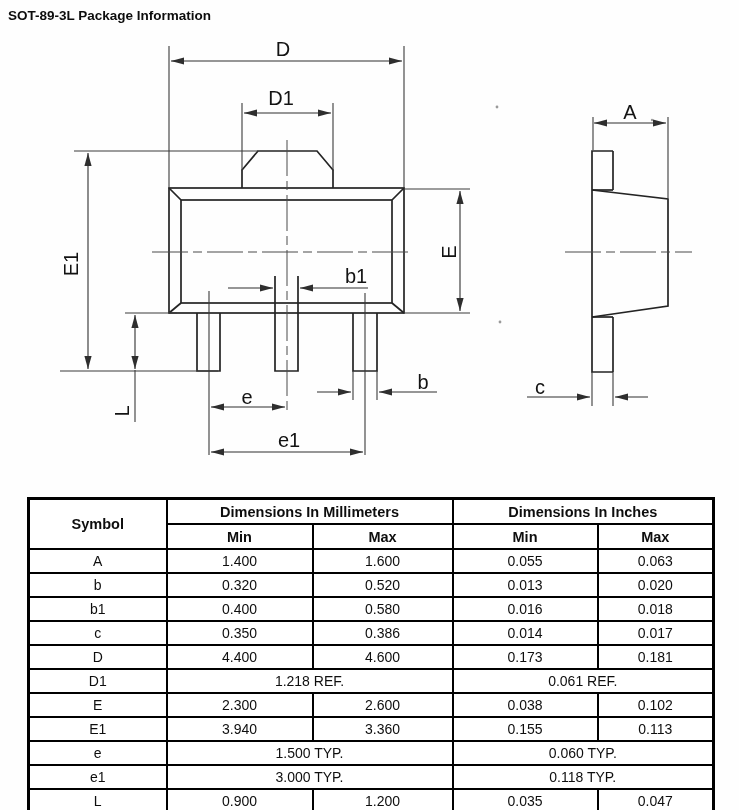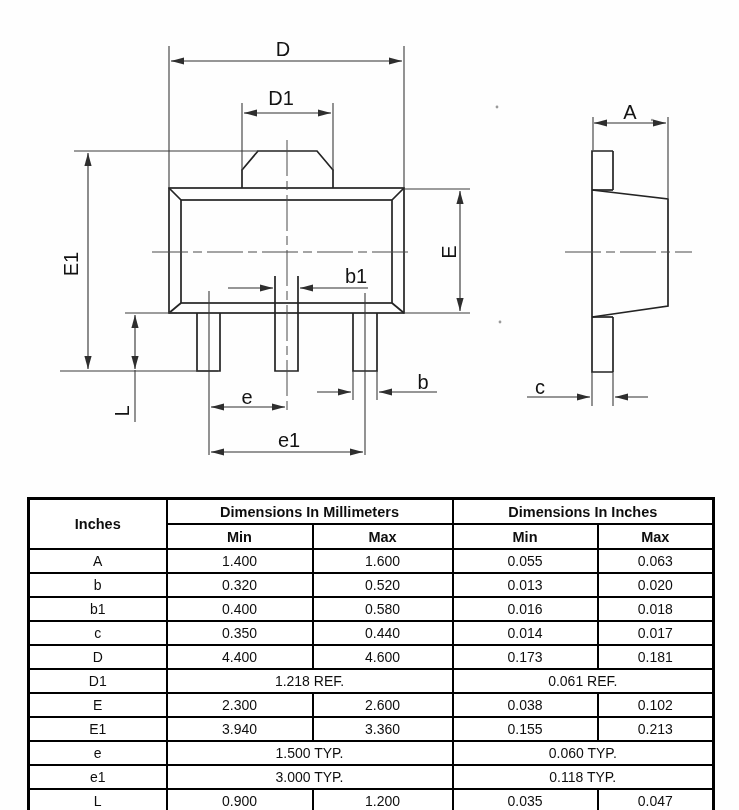--- a/index.html
+++ b/index.html
@@ -19,20 +19,21 @@
   table.dims th,table.dims td{border:2px solid #000;text-align:center;padding:0;
              font-size:14px;color:#0e0e0e;overflow:hidden;white-space:nowrap;}
   table.dims thead th{font-weight:bold;font-size:14.5px;height:23px;}
   table.dims tbody td{height:22px;font-weight:normal;}
 </style>
 </head>
 <body>
 
 <div class="page">
 
+  <div class="doc-title">SOT-89-3L Package Information</div>
 
   <svg class="drawing-svg" width="739" height="497" viewBox="0 0 739 497">
     <defs>
       <marker id="ah" markerUnits="userSpaceOnUse" markerWidth="14" markerHeight="10" refX="14" refY="5" orient="auto-start-reverse" viewBox="0 0 14 10">
         <path d="M14,5 L1,1.4 L1,8.6 Z" fill="#2e2e2e"></path>
       </marker>
     </defs>
 
     <g>
       <rect class="shape" x="169" y="188" width="235" height="125"></rect>
@@ -130,21 +131,21 @@
   <table class="dims">
     <colgroup>
       <col style="width:138px">
         <col style="width:146px">
         <col style="width:140px">
       <col style="width:145px">
         <col style="width:116px">
     </colgroup>
     <thead>
       <tr>
-        <th rowspan="2">Inches</th>
+        <th rowspan="2">Symbol</th>
         <th colspan="2">Dimensions In Millimeters</th>
         <th colspan="2">Dimensions In Inches</th>
       </tr>
       <tr>
         <th>Min</th>
         <th>Max</th>
         <th>Min</th>
         <th>Max</th>
       </tr>
     </thead>
@@ -166,21 +167,21 @@
       <tr>
         <td>b1</td>
         <td>0.400</td>
         <td>0.580</td>
         <td>0.016</td>
         <td>0.018</td>
       </tr>
       <tr>
         <td>c</td>
         <td>0.350</td>
-        <td>0.440</td>
+        <td>0.386</td>
         <td>0.014</td>
         <td>0.017</td>
       </tr>
       <tr>
         <td>D</td>
         <td>4.400</td>
         <td>4.600</td>
         <td>0.173</td>
         <td>0.181</td>
       </tr>
@@ -194,21 +195,21 @@
         <td>2.300</td>
         <td>2.600</td>
         <td>0.038</td>
         <td>0.102</td>
       </tr>
       <tr>
         <td>E1</td>
         <td>3.940</td>
         <td>3.360</td>
         <td>0.155</td>
-        <td>0.213</td>
+        <td>0.113</td>
       </tr>
       <tr>
         <td>e</td>
         <td colspan="2">1.500 TYP.</td>
         <td colspan="2">0.060 TYP.</td>
       </tr>
       <tr>
         <td>e1</td>
         <td colspan="2">3.000 TYP.</td>
         <td colspan="2">0.118 TYP.</td>

